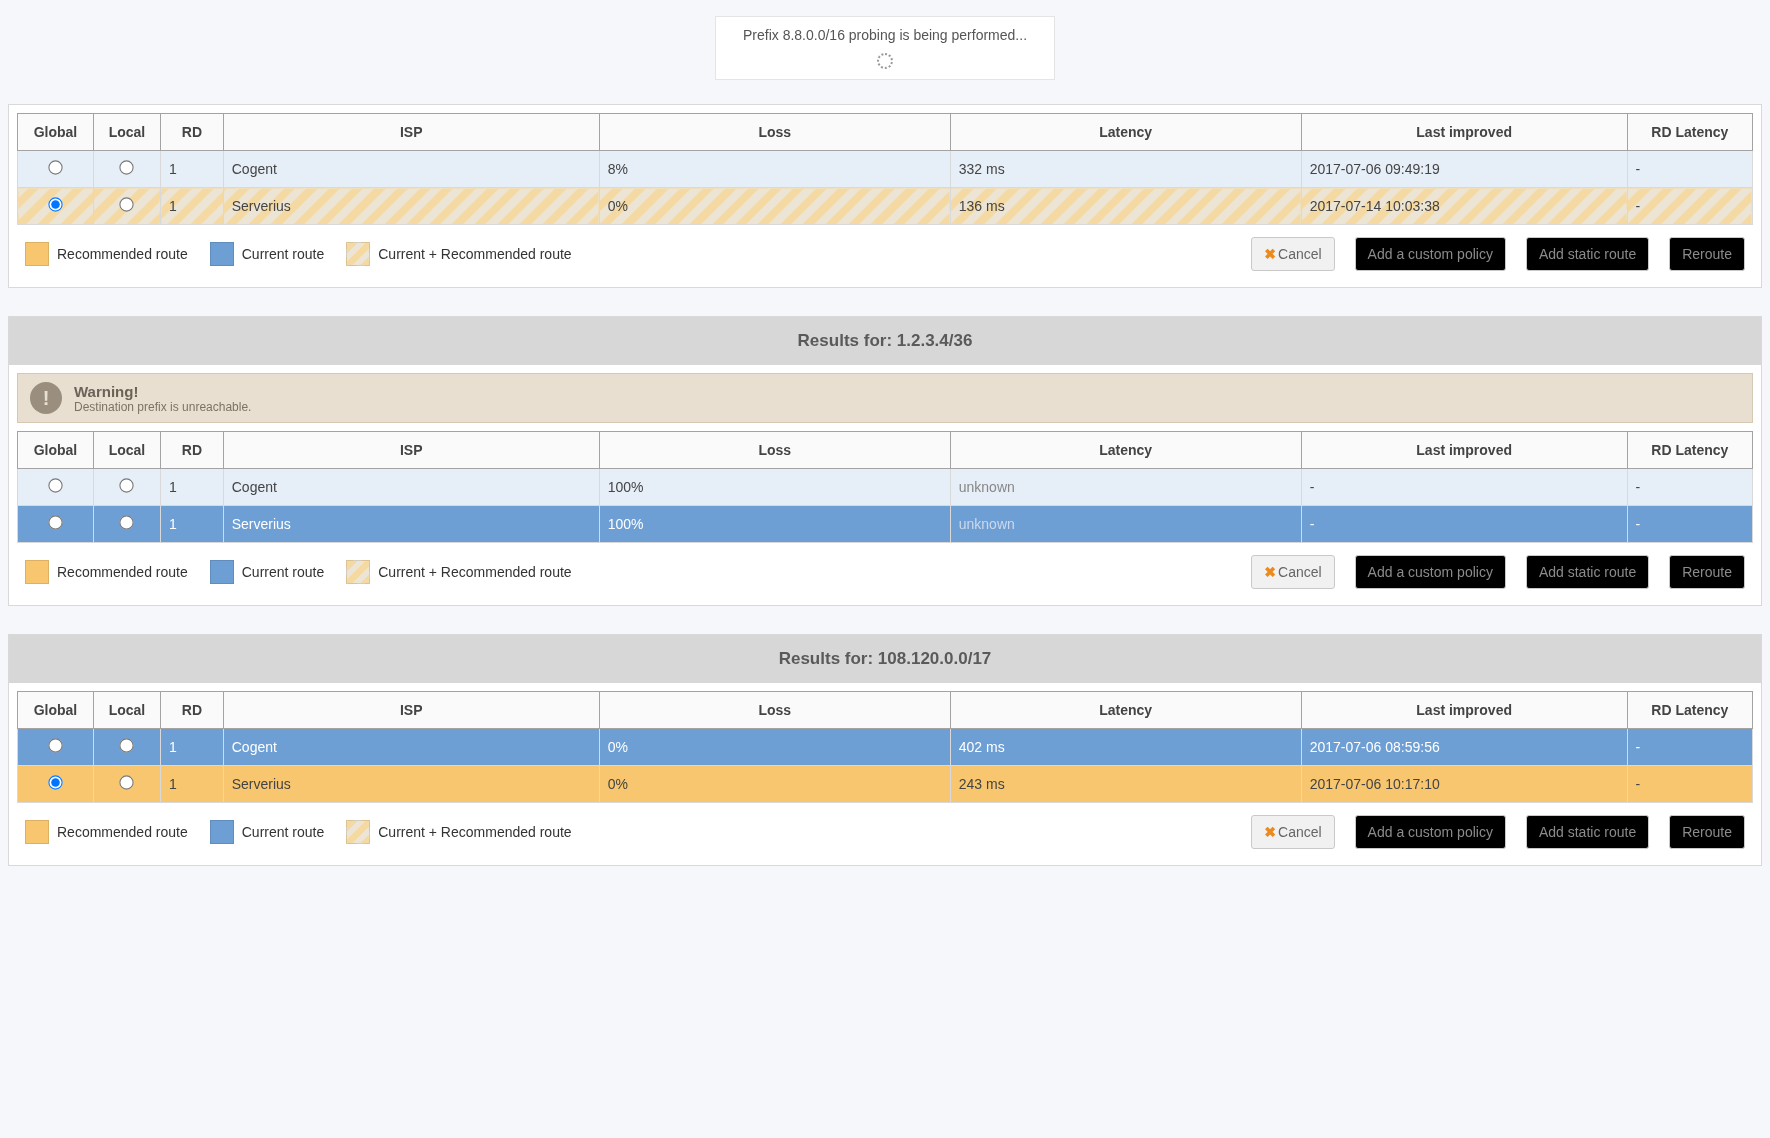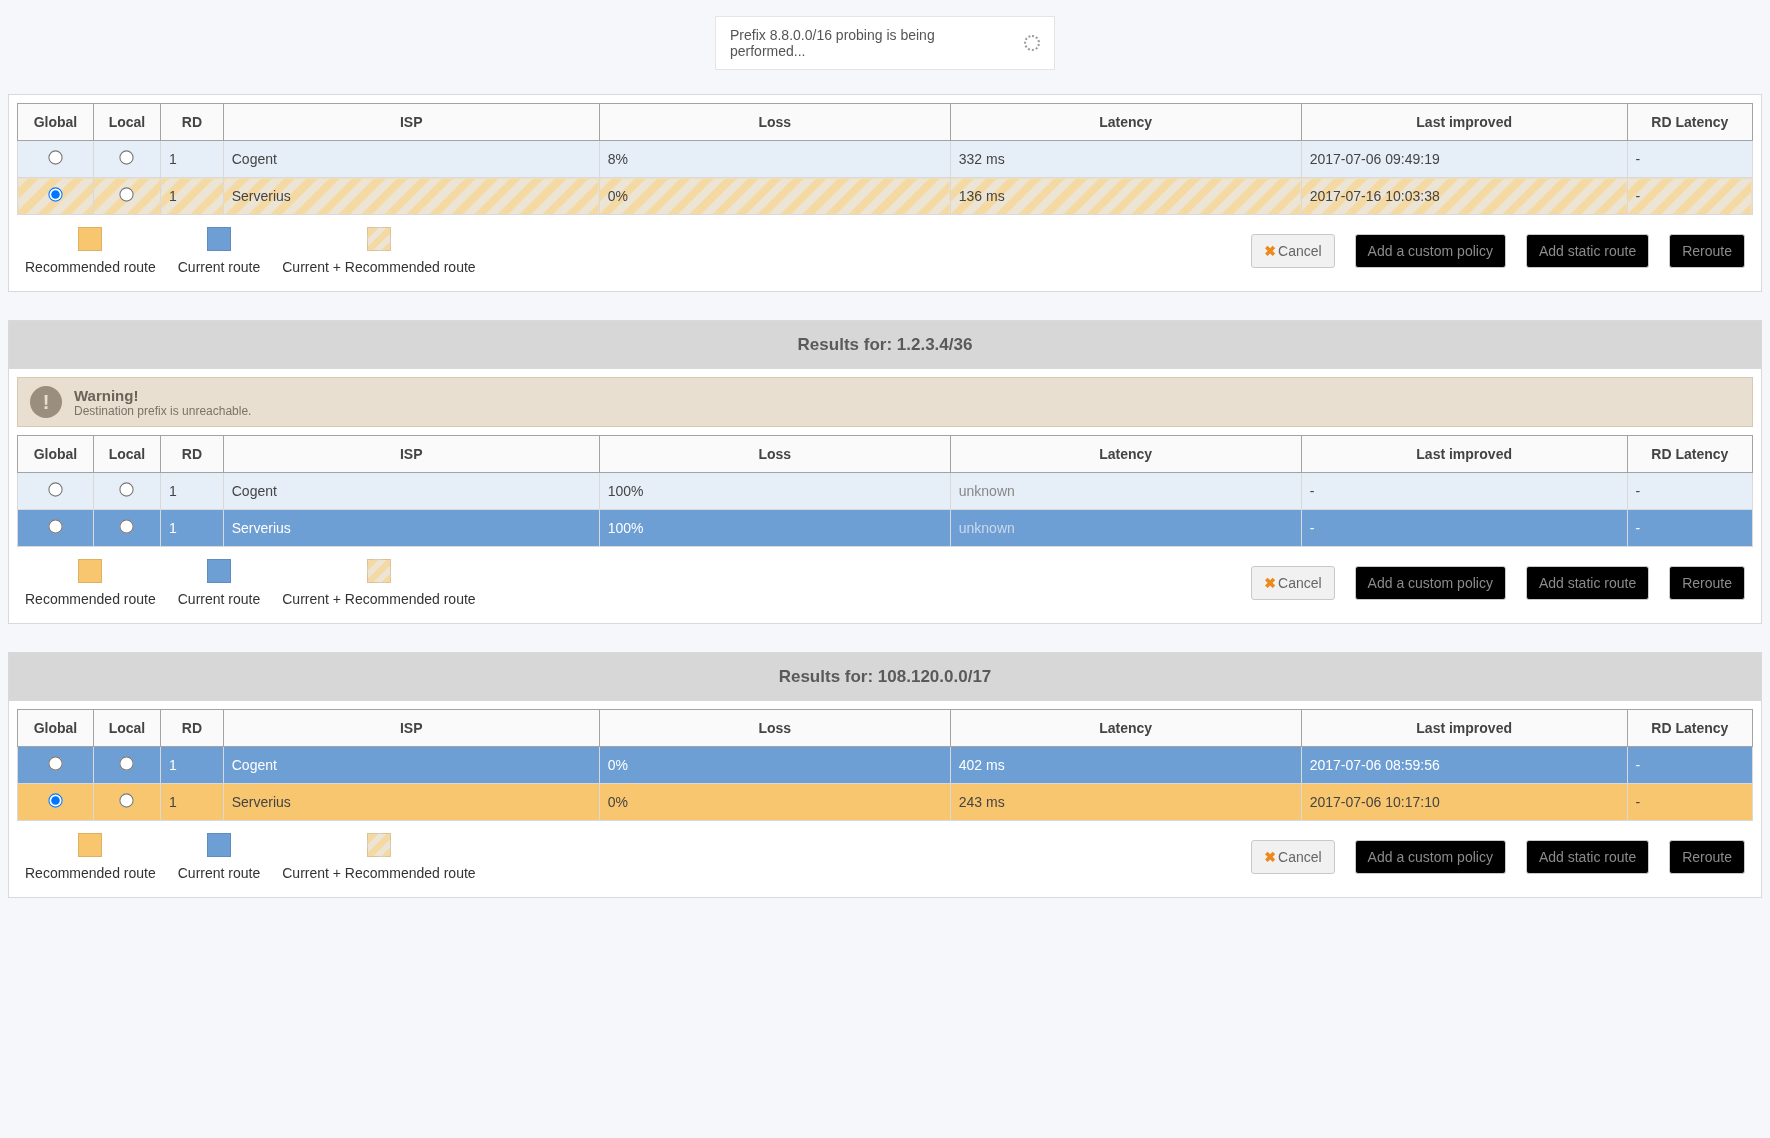--- a/index.html
+++ b/index.html
@@ -14,20 +14,21 @@
     width: 340px;
     margin: 8px auto 24px;
     background: #fff;
     border: 1px solid #e4e4e4;
     padding: 10px 14px;
     display: flex;
     align-items: center;
     justify-content: center;
     gap: 10px;
     color: #555;
+    flex-direction: column;
   }
   .spinner-icon {
     width: 16px; height: 16px;
     border: 2px dotted #999;
     border-radius: 50%;
   }
   .panel {
     background: #fff;
     border: 1px solid #d9d9d9;
     margin-bottom: 28px;
@@ -103,21 +104,21 @@
   .muted { color: #888; }
   .footer-row {
     display: flex;
     align-items: center;
     justify-content: space-between;
     padding: 4px 8px 16px;
     gap: 12px;
     flex-wrap: wrap;
   }
   .legend { display: flex; gap: 22px; align-items: center; flex-wrap: wrap; margin-left: 8px;}
-  .legend-item { display: flex; align-items: center; gap: 8px; color: #333; flex-direction: column; }
+  .legend-item { display: flex; align-items: center; gap: 8px; color: #333; }
   .swatch { width: 24px; height: 24px; border: 1px solid rgba(0,0,0,0.1); }
   .swatch.rec { background: #f7c66f; }
   .swatch.cur { background: #6d9ed4; }
   .swatch.both {
     background-image: repeating-linear-gradient(
       -45deg,
       #f4d9a3,
       #f4d9a3 6px,
       #ece5d5 6px,
       #ece5d5 12px
@@ -171,21 +172,21 @@
       <td>2017-07-06 09:49:19</td>
       <td>-</td>
           </tr>
           <tr class="row-both">
       <td class="center"><input type="radio" checked="" style=""></td>
       <td class="center"><input type="radio" style=""></td>
       <td>1</td>
       <td>Serverius</td>
       <td>0%</td>
       <td><span class="">136 ms</span></td>
-      <td>2017-07-16 10:03:38</td>
+      <td>2017-07-14 10:03:38</td>
       <td>-</td>
           </tr>
         </tbody>
       </table>
       <div class="footer-row">
     <div class="legend">
       <div class="legend-item">
         <span class="swatch rec"></span>
         <span>Recommended route</span>
       </div>

